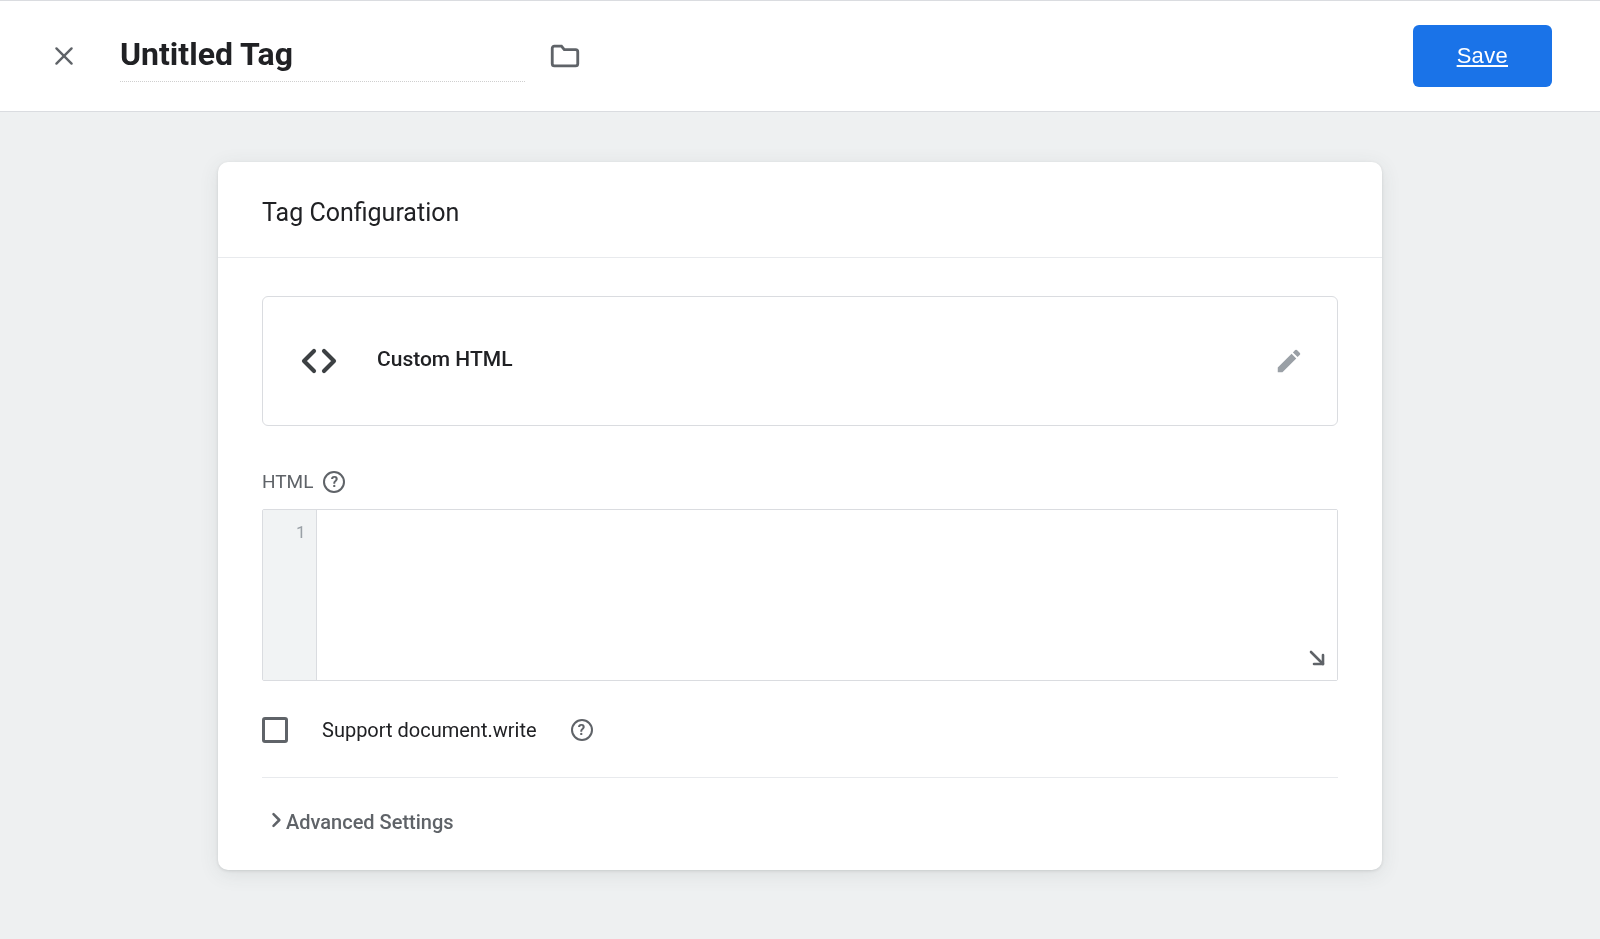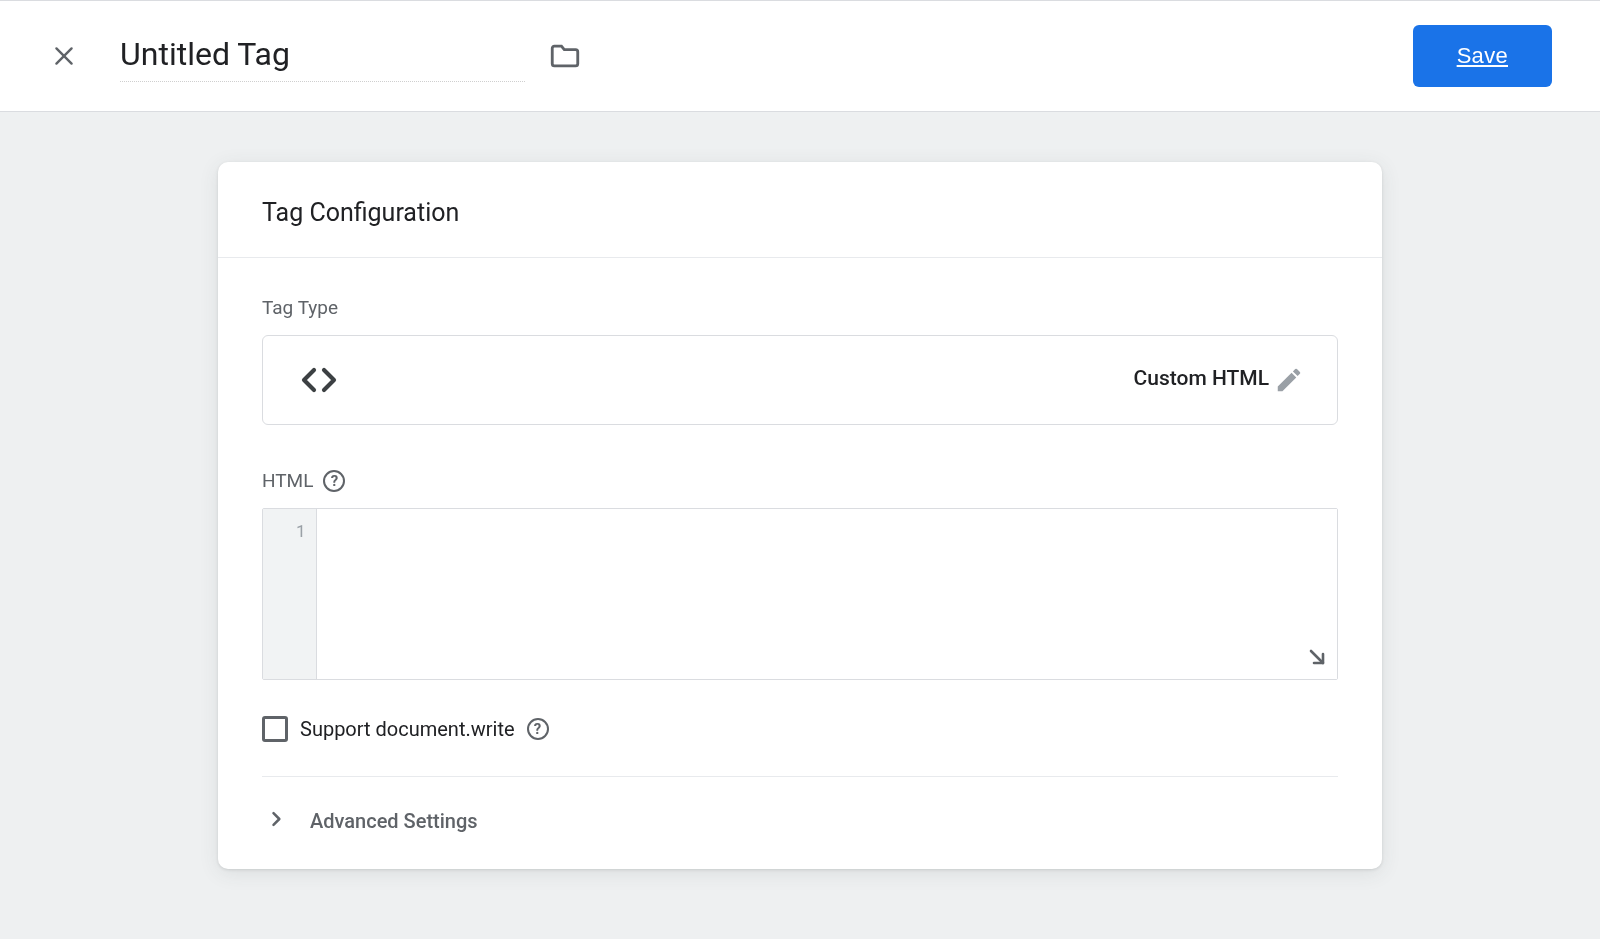--- a/index.html
+++ b/index.html
@@ -25,21 +25,21 @@
     display: flex; align-items: center; justify-content: center;
     cursor: pointer;
     color: #5f6368;
     margin-right: 36px;
   }
   .title-wrap {
     display: flex; align-items: center;
   }
   .title-input {
     font-size: 32px;
-    font-weight: 400;
+    font-weight: 700;
     color: #202124;
     border: none;
     outline: none;
     background: transparent;
     padding: 4px 0 8px 0;
     border-bottom: 1px dotted #cfcfcf;
     min-width: 200px;
     font-family: inherit;
   }
   .folder-btn {
@@ -96,24 +96,23 @@
     display: flex;
     align-items: center;
     gap: 10px;
   }
 
   .tag-type-box {
     border: 1px solid #dadce0;
     border-radius: 6px;
     display: flex;
     align-items: center;
-    padding: 16px 28px;
+    padding: 36px 28px;
     cursor: pointer;
     margin-bottom: 44px;
-    text-align: right;
   }
   .tag-type-icon {
     width: 56px; height: 56px;
     display: flex; align-items: center; justify-content: center;
     color: #3c4043;
     margin-right: 30px;
   }
   .tag-type-text { flex: 1; }
   .tag-type-title { font-size: 21px; font-weight: 500; color: #202124; margin-bottom: 4px; }
   .tag-type-sub { font-size: 19px; color: #5f6368; }
@@ -157,21 +156,21 @@
     background: transparent;
   }
   .resize-handle {
     position: absolute;
     right: 8px; bottom: 6px;
     color: #5f6368;
     cursor: nwse-resize;
   }
 
   .checkbox-row {
-    display: flex; align-items: center; gap: 12px;
+    display: flex; align-items: center; gap: 34px;
     font-size: 20px;
     color: #202124;
     padding-bottom: 34px;
     border-bottom: 1px solid #e8eaed;
   }
   .checkbox {
     width: 26px; height: 26px;
     border: 3px solid #5f6368;
     border-radius: 3px;
     cursor: pointer;
@@ -182,21 +181,21 @@
     border: 2px solid #5f6368;
     border-radius: 50%;
     display: inline-flex; align-items: center; justify-content: center;
     font-size: 15px;
     color: #5f6368;
     font-weight: 700;
     cursor: pointer;
   }
 
   .advanced-row {
-    display: flex; align-items: center; gap: 24px;
+    display: flex; align-items: center; 
     padding: 32px 0 36px 4px;
     cursor: pointer;
   }
   .chevron {
     color: #5f6368;
   }
   .advanced-label {
     font-size: 20px;
     font-weight: 500;
     color: #5f6368;
@@ -222,21 +221,20 @@
   </div>
   <div class="spacer"></div>
   <button class="save-btn">Save</button>
 </div>
 
 <div class="content">
   <div class="card">
     <div class="card-header">Tag Configuration</div>
 
     <div class="card-body">
-      <div class="field-label">Tag Type</div>
 
       <div class="tag-type-box">
         <div class="tag-type-icon">
           <svg width="40" height="40" viewBox="0 0 24 24" fill="none" stroke="currentColor" stroke-width="2.5" stroke-linecap="round" stroke-linejoin="round">
               <polyline points="9 6 3 12 9 18"></polyline>
               <polyline points="15 6 21 12 15 18"></polyline>
             </svg>
         </div>
         <div class="tag-type-text">
           <div class="tag-type-title">Custom HTML</div>

